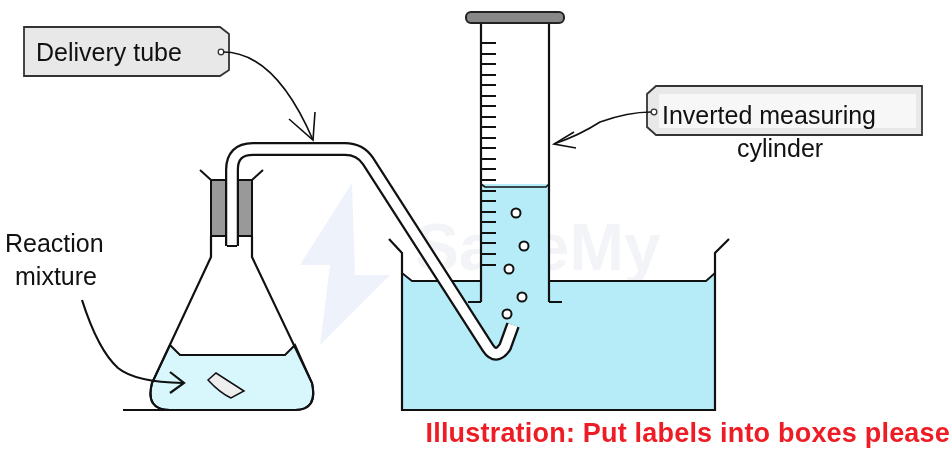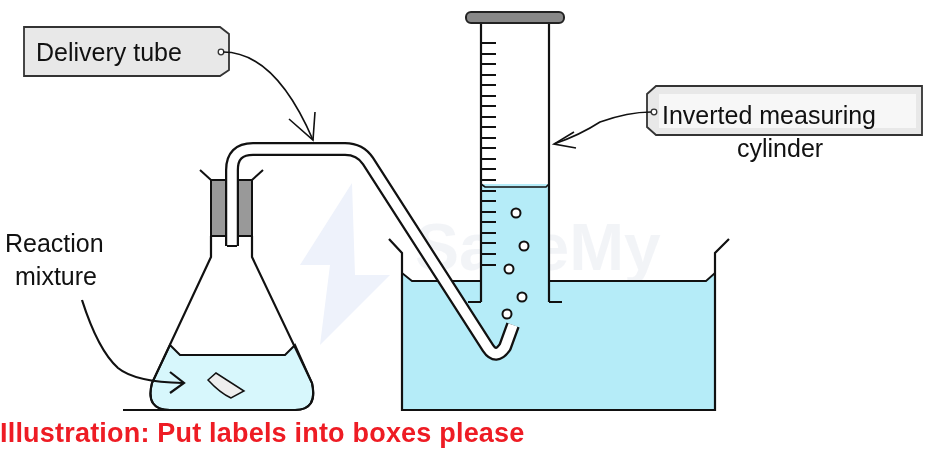--- a/index.html
+++ b/index.html
@@ -1,19 +1,19 @@
 <!DOCTYPE html>
 <html><head>
 <meta charset="utf-8">
 <style>
   html,body{margin:0;padding:0;background:#ffffff;}
   body{width:950px;height:456px;position:relative;overflow:hidden;font-family:"Liberation Sans",sans-serif;}
   #diagram{position:absolute;left:0;top:0;width:950px;height:456px;}
   .label-text{font-family:"Liberation Sans",sans-serif;font-size:25px;fill:#111;}
-  .caption{position:absolute;left:0;top:418px;width:950px;text-align:left;font-family:"Liberation Sans",sans-serif;font-weight:bold;font-size:27px;color:#ee1c24;letter-spacing:0.2px;}
+  .caption{position:absolute;left:0;top:418px;width:950px;text-align:right;font-family:"Liberation Sans",sans-serif;font-weight:bold;font-size:27px;color:#ee1c24;letter-spacing:0.2px;}
   .wm{font-family:"Liberation Sans",sans-serif;font-weight:bold;font-size:66px;fill:#e9ecf2;opacity:0.55;}
 </style>
 </head>
 <body>
 
 <svg id="diagram" width="950" height="456" viewBox="0 0 950 456" xmlns="http://www.w3.org/2000/svg">
 
   <g>
     <path d="M352 183 L300 265 L330 265 L320 345 L390 275 L355 275 Z" fill="#eef2fb"></path>
     <text class="wm" x="415" y="270">SaveMy</text>

